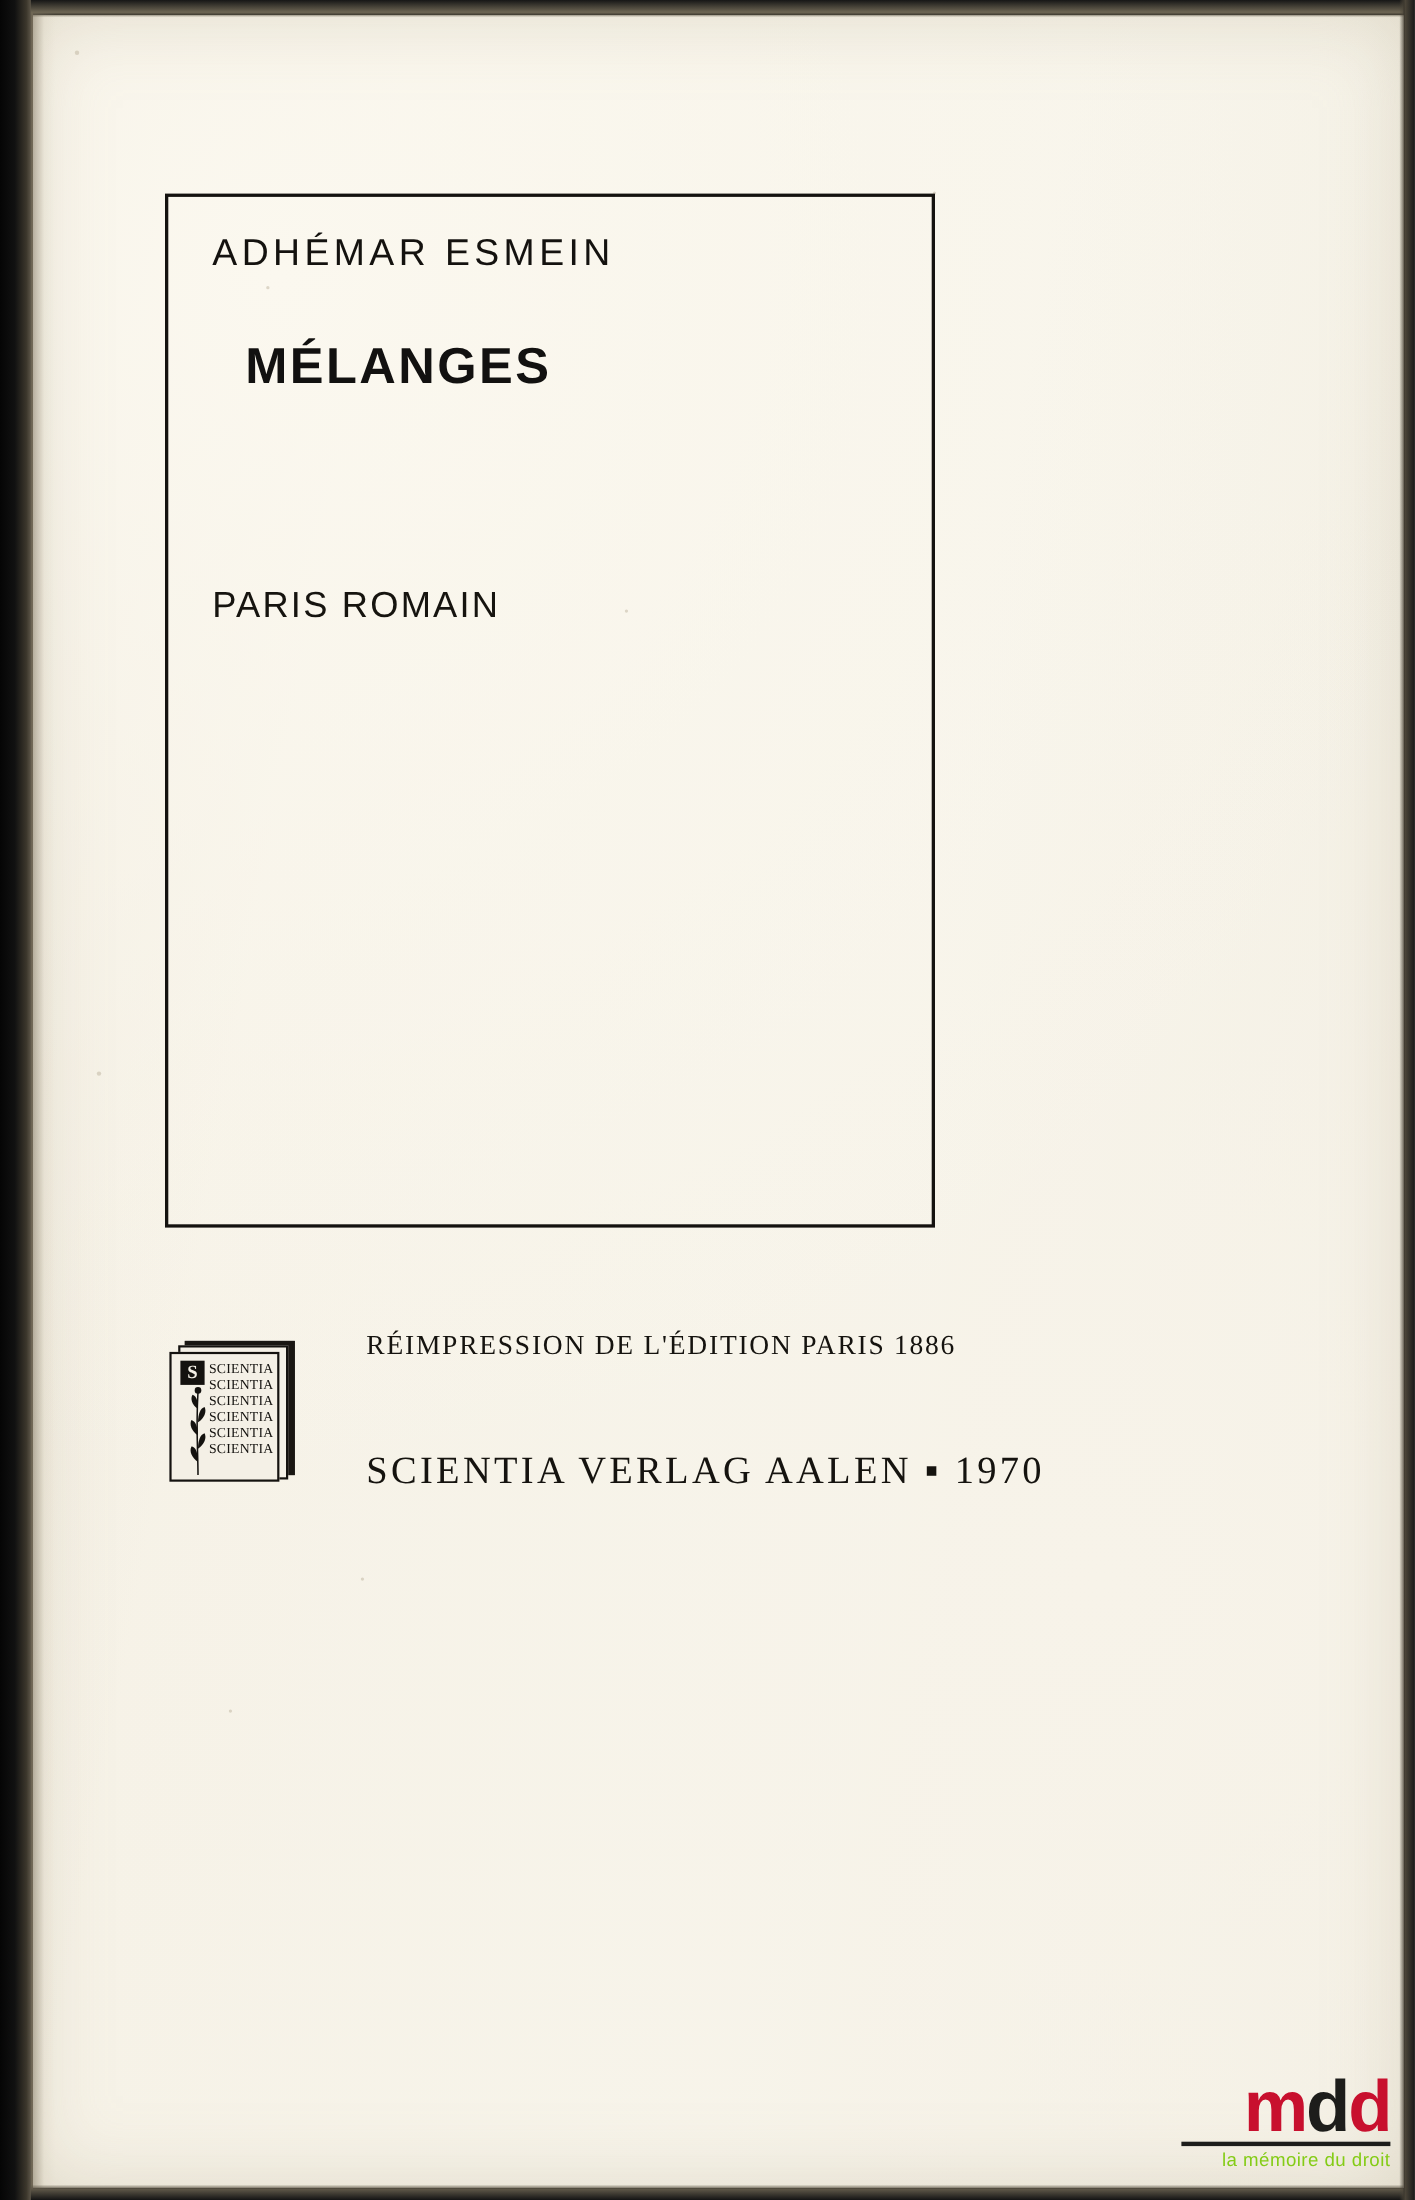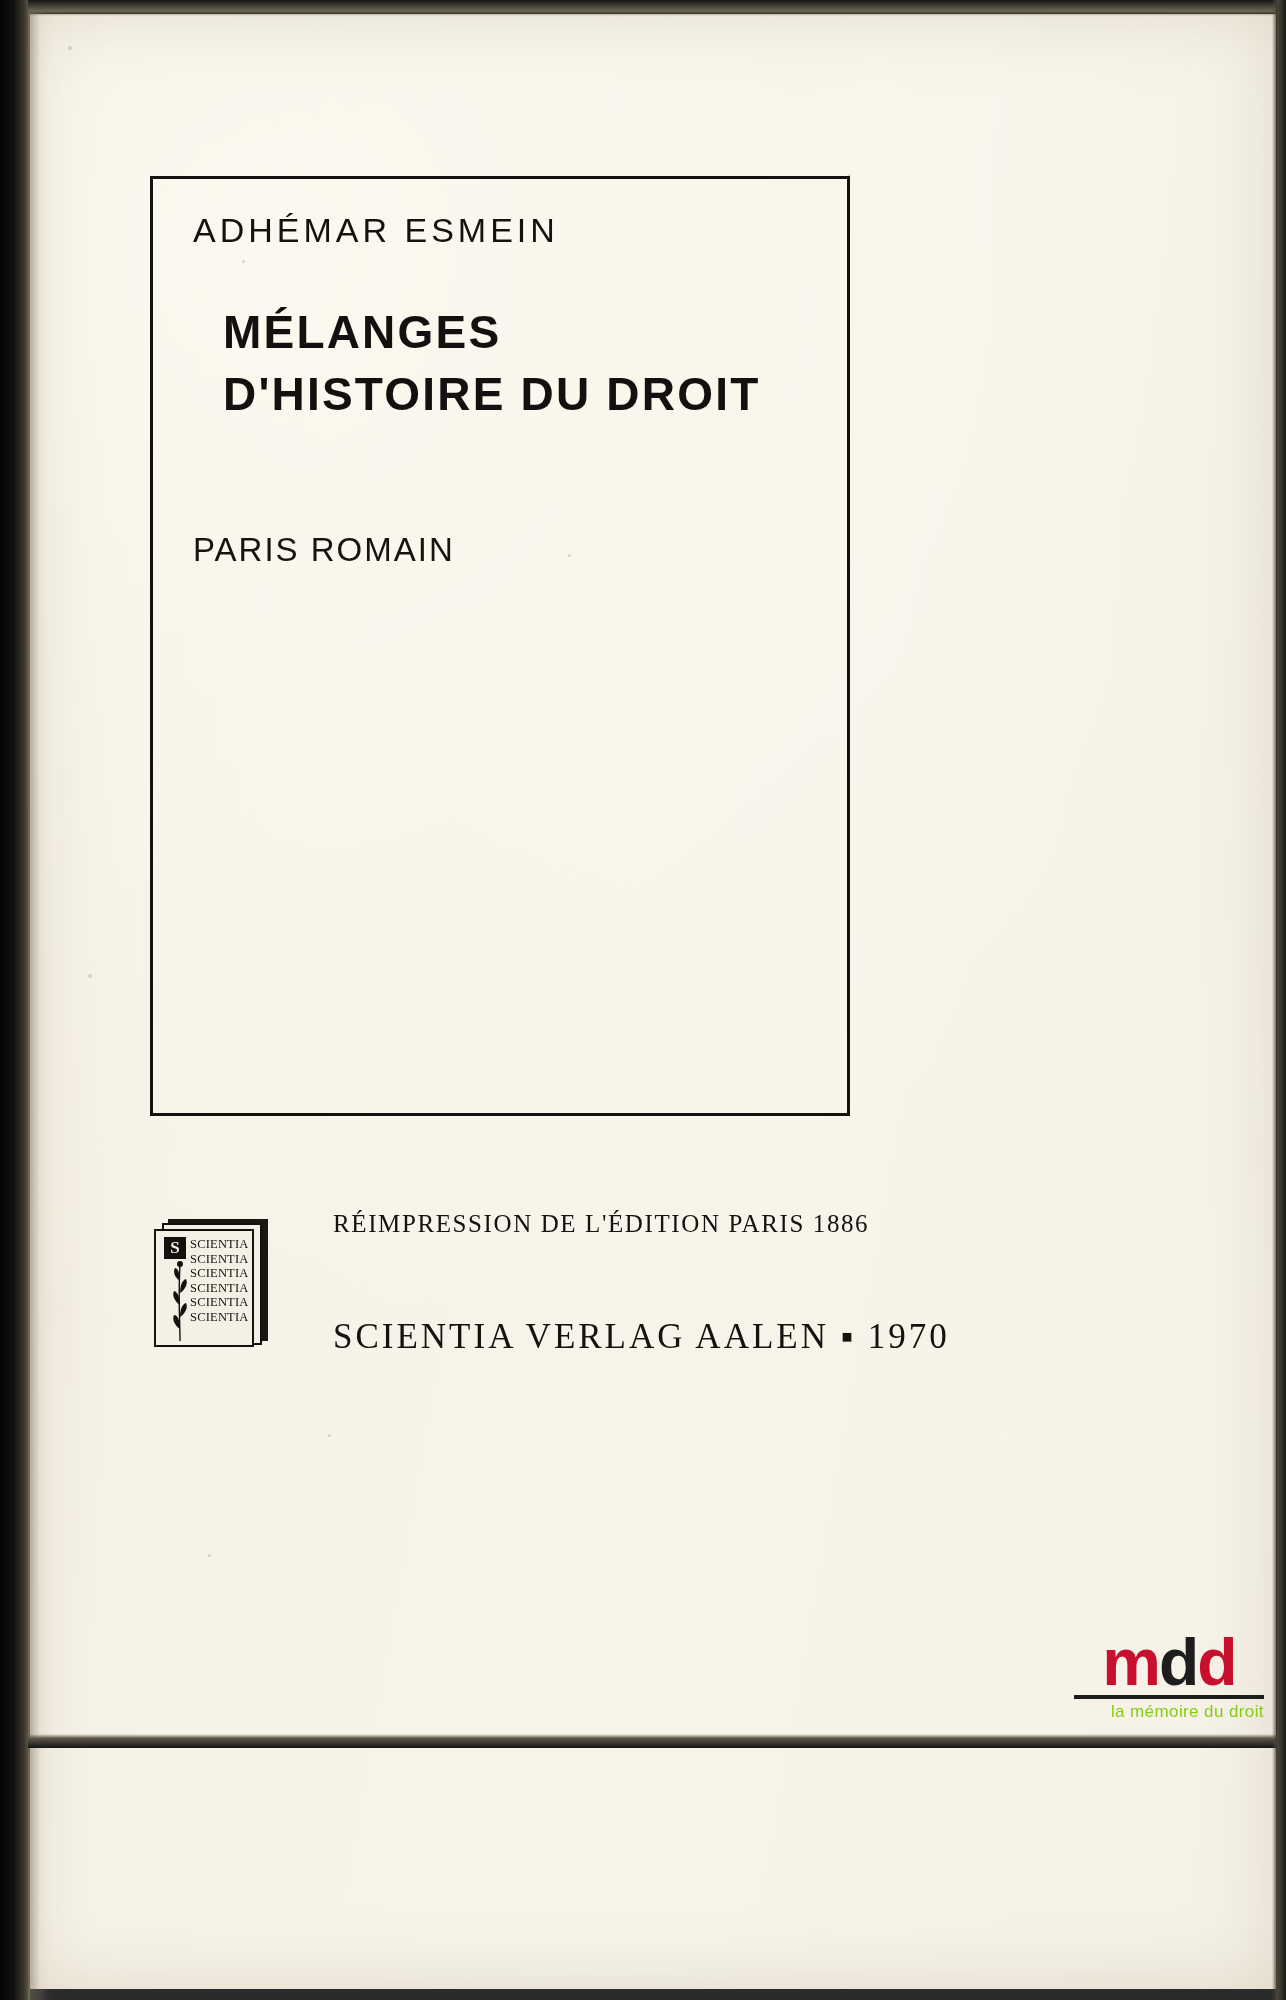--- a/index.html
+++ b/index.html
@@ -10,21 +10,21 @@
   body {
     width: 1286px;
     height: 2000px;
     overflow: hidden;
     font-family: "Liberation Serif", serif;
   }
 
   #page {
     position: relative;
     width: 1286px;
-    height: 1748px;
+    height: 2000px;
     background: #0d0d0d;
   }
 
   
   .sheet {
     position: absolute;
     left: 28px;
     top: 14px;
     width: 1248px;
     height: 1975px;
@@ -221,21 +221,20 @@
     width: 190px;
     text-align: right;
   }
   .watermark .mdd {
     font-family: "Liberation Sans", sans-serif;
     font-weight: bold;
     font-size: 66px;
     line-height: 58px;
     letter-spacing: -2px;
     color: #c8102e;
-    text-align: center;
   }
   .watermark .mdd .dark { color: #1d1d1b; }
   .watermark .bar {
     height: 4px;
     background: #1d1d1b;
     margin: 4px 0 3px 0;
   }
   .watermark .tag {
     font-family: Liberation Sans, sans-serif;
     font-size: 17px;
@@ -257,21 +256,20 @@
     <span class="speck" style="left:300px; top:1420px;width:3px;  height:3px;"></span>
     <span class="speck" style="left:60px;  top:960px; width:4px;  height:4px;"></span>
     <span class="speck" style="left:180px; top:1540px;width:3px;  height:3px;"></span>
 
     <div class="frame">
 
       <div class="author">ADHÉMAR ESMEIN</div>
 
       <div class="title-block">
         <div class="title-line">MÉLANGES</div>
-        <div class="title-line">D'HISTOIRE DU DROIT</div>
       </div>
 
       <div class="subtitle">PARIS ROMAIN</div>
     </div>
 
     <div class="logo">
       <div class="card back2"></div>
       <div class="card back1"></div>
       <div class="card front">
         <div class="initial">S</div>

